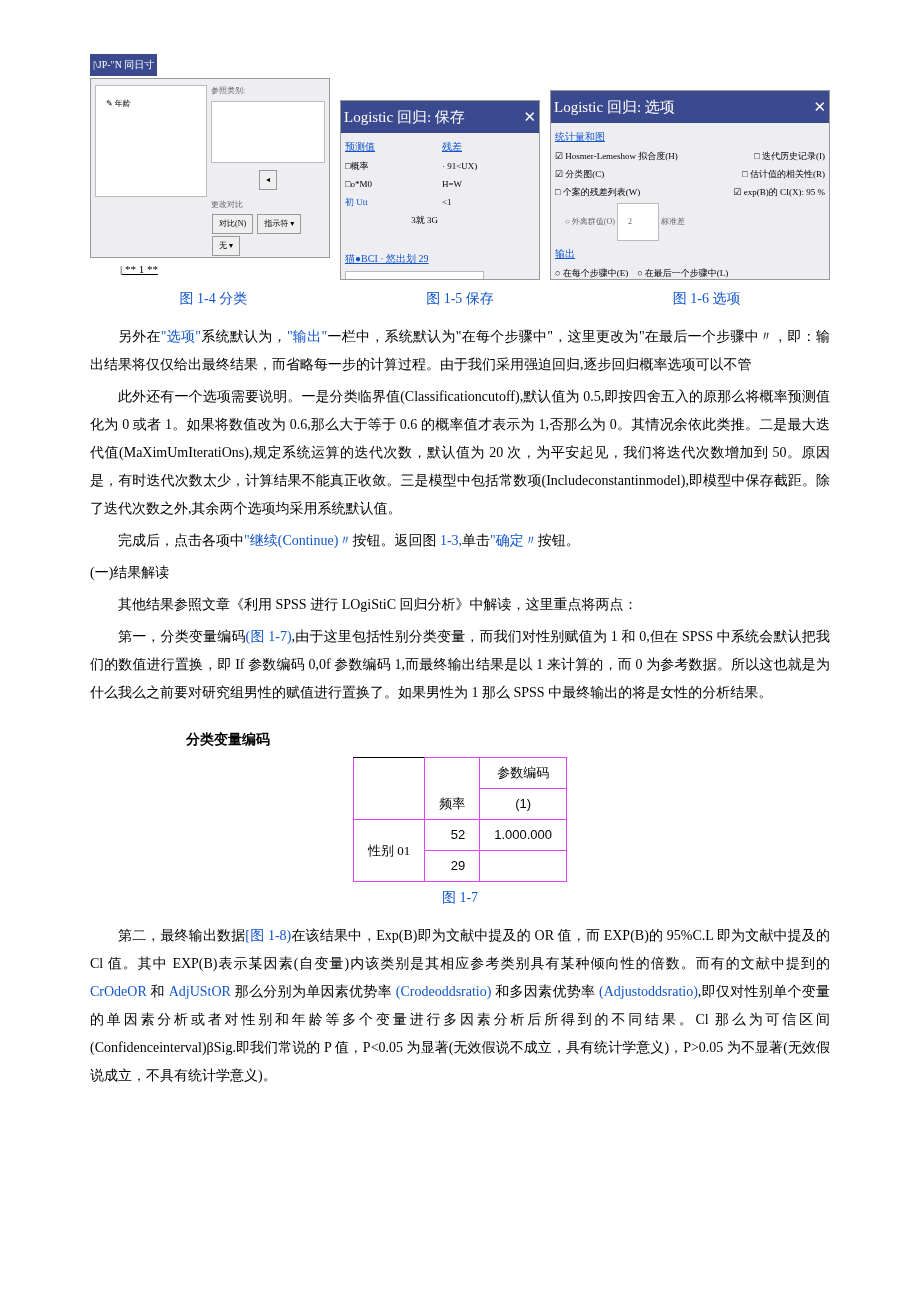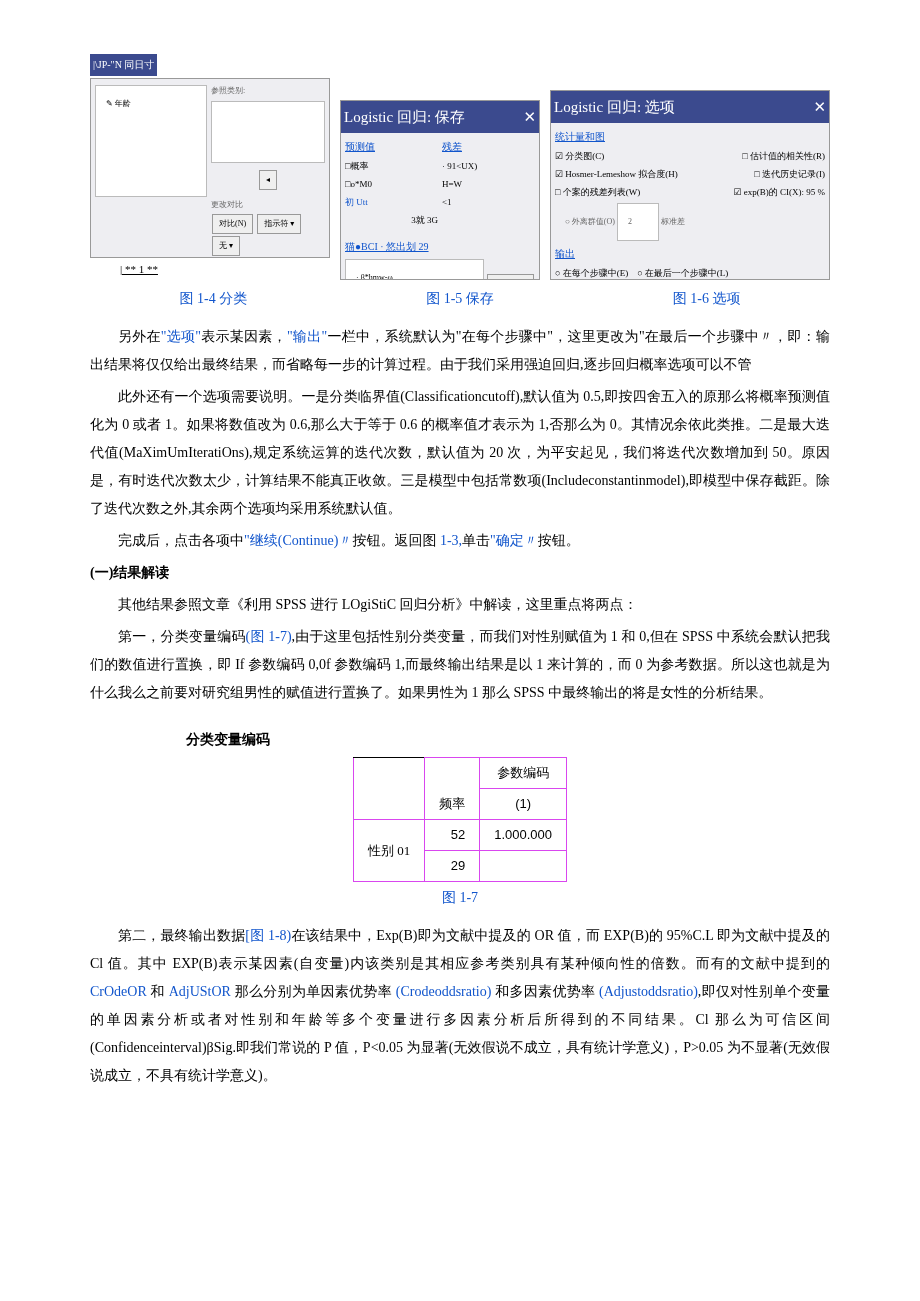--- a/index.html
+++ b/index.html
@@ -82,21 +82,20 @@
     text-indent: 2em;
     text-align: justify;
   }
   p.noindent {
     margin: 0 0 4px 0;
     text-align: justify;
   }
   .link { color: #1155cc; }
   .section-head {
     margin: 4px 0;
-    font-weight: bold;
   }
   .tbl-label {
     font-weight: bold;
     margin: 18px 0 4px 96px;
     font-family: "SimHei","黑体",sans-serif;
   }
   table.codetbl {
     border-collapse: collapse;
     margin: 0 auto;
     font-family: Arial, sans-serif;
@@ -165,47 +164,47 @@
           <div class="blue-txt">初 Utt</div>
           <div style="text-align:right;">3就 3G</div>
         </div>
         <div style="flex:1;">
           <div class="blue-txt underline">残差</div>
           <div>· 91&lt;UX)</div>
           <div>H=W</div>
           <div>&lt;1</div>
         </div>
       </div>
-      <div class="blue-txt underline" style="margin-top:8px;text-decoration:underline;">猫●BCI · 悠出划  29</div>
+      <div class="blue-txt underline" style="margin-top:20px;text-decoration:underline;">猫●BCI · 悠出划  29</div>
       <div style="display:flex;gap:2px;align-items:flex-end;">
         <div class="dlg-box" style="flex:1;height:12px;">· β*hmw-ω</div>
         <span class="dlg-btn">浏览(B)...</span>
       </div>
       <div style="text-align:center;margin-top:6px;">
         <span class="dlg-btn">继续</span>
         <span class="dlg-btn">取消</span>
         <span class="dlg-btn">帮助</span>
       </div>
     </div>
   </div>
 
   <div class="dialog-img dlg3">
     <div class="dlg-title">
         <span>Logistic 回归: 选项</span>
         <span>✕</span>
       </div>
     <div class="dlg-body">
       <div class="blue-txt underline">统计量和图</div>
       <div style="display:flex;justify-content:space-between;">
+          <span>☑ Hosmer-Lemeshow 拟合度(H)</span>
+          <span>□ 迭代历史记录(I)</span>
+        </div>
+      <div style="display:flex;justify-content:space-between;">
           <span>☑ 分类图(C)</span>
           <span>□ 估计值的相关性(R)</span>
-        </div>
-      <div style="display:flex;justify-content:space-between;">
-          <span>☑ Hosmer-Lemeshow 拟合度(H)</span>
-          <span>□ 迭代历史记录(I)</span>
         </div>
       <div style="display:flex;justify-content:space-between;">
           <span>□ 个案的残差列表(W)</span>
           <span>☑ exp(B)的 CI(X):  95  %</span>
         </div>
       <div class="grey-small" style="padding-left:10px;"><span>○ 外离群值(O)</span> <span class="dlg-box" style="display:inline-block;width:20px;">2</span> <span>标准差</span></div>
       <div class="blue-txt underline" style="margin-top:1px;">输出</div>
       <div><span>○ 在每个步骤中(E)</span>　<span>○ 在最后一个步骤中(L)</span></div>
       <div style="display:flex;justify-content:space-between;margin-top:3px;">
         <div>
@@ -222,21 +221,21 @@
   </div>
 </div>
 
 <div class="captions-row">
   <span class="caption">图 1-4 分类</span>
   <span class="caption">图 1-5 保存</span>
   <span class="caption">图 1-6 选项</span>
 </div>
 
 <p class="body">
-  <span>另外在</span><span class="link">"选项"</span><span>表示某因素，</span><span class="link">"输出"</span><span>一栏中，系统默认为"在每个步骤中"，这里更改为"在最后一个步骤中〃，即：输出结果将仅仅给出最终结果，而省略每一步的计算过程。由于我们采用强迫回归,逐步回归概率选项可以不管</span>
+  <span>另外在</span><span class="link">"选项"</span><span>系统默认为，</span><span class="link">"输出"</span><span>一栏中，系统默认为"在每个步骤中"，这里更改为"在最后一个步骤中〃，即：输出结果将仅仅给出最终结果，而省略每一步的计算过程。由于我们采用强迫回归,逐步回归概率选项可以不管</span>
 </p>
 
 <p class="body">此外还有一个选项需要说明。一是分类临界值(Classificationcutoff),默认值为 0.5,即按四舍五入的原那么将概率预测值化为 0 或者 1。如果将数值改为 0.6,那么大于等于 0.6 的概率值才表示为 1,否那么为 0。其情况余依此类推。二是最大迭代值(MaXimUmIteratiOns),规定系统运算的迭代次数，默认值为 20 次，为平安起见，我们将迭代次数增加到 50。原因是，有时迭代次数太少，计算结果不能真正收敛。三是模型中包括常数项(Includeconstantinmodel),即模型中保存截距。除了迭代次数之外,其余两个选项均采用系统默认值。</p>
 
 <p class="body">
   <span>完成后，点击各项中</span><span class="link">"继续(Continue)〃</span><span>按钮。返回图</span><span class="link"> 1-3,</span><span>单击</span><span class="link">"确定〃</span><span>按钮。</span>
 </p>
 
 <p class="noindent section-head">(一)结果解读</p>
 

